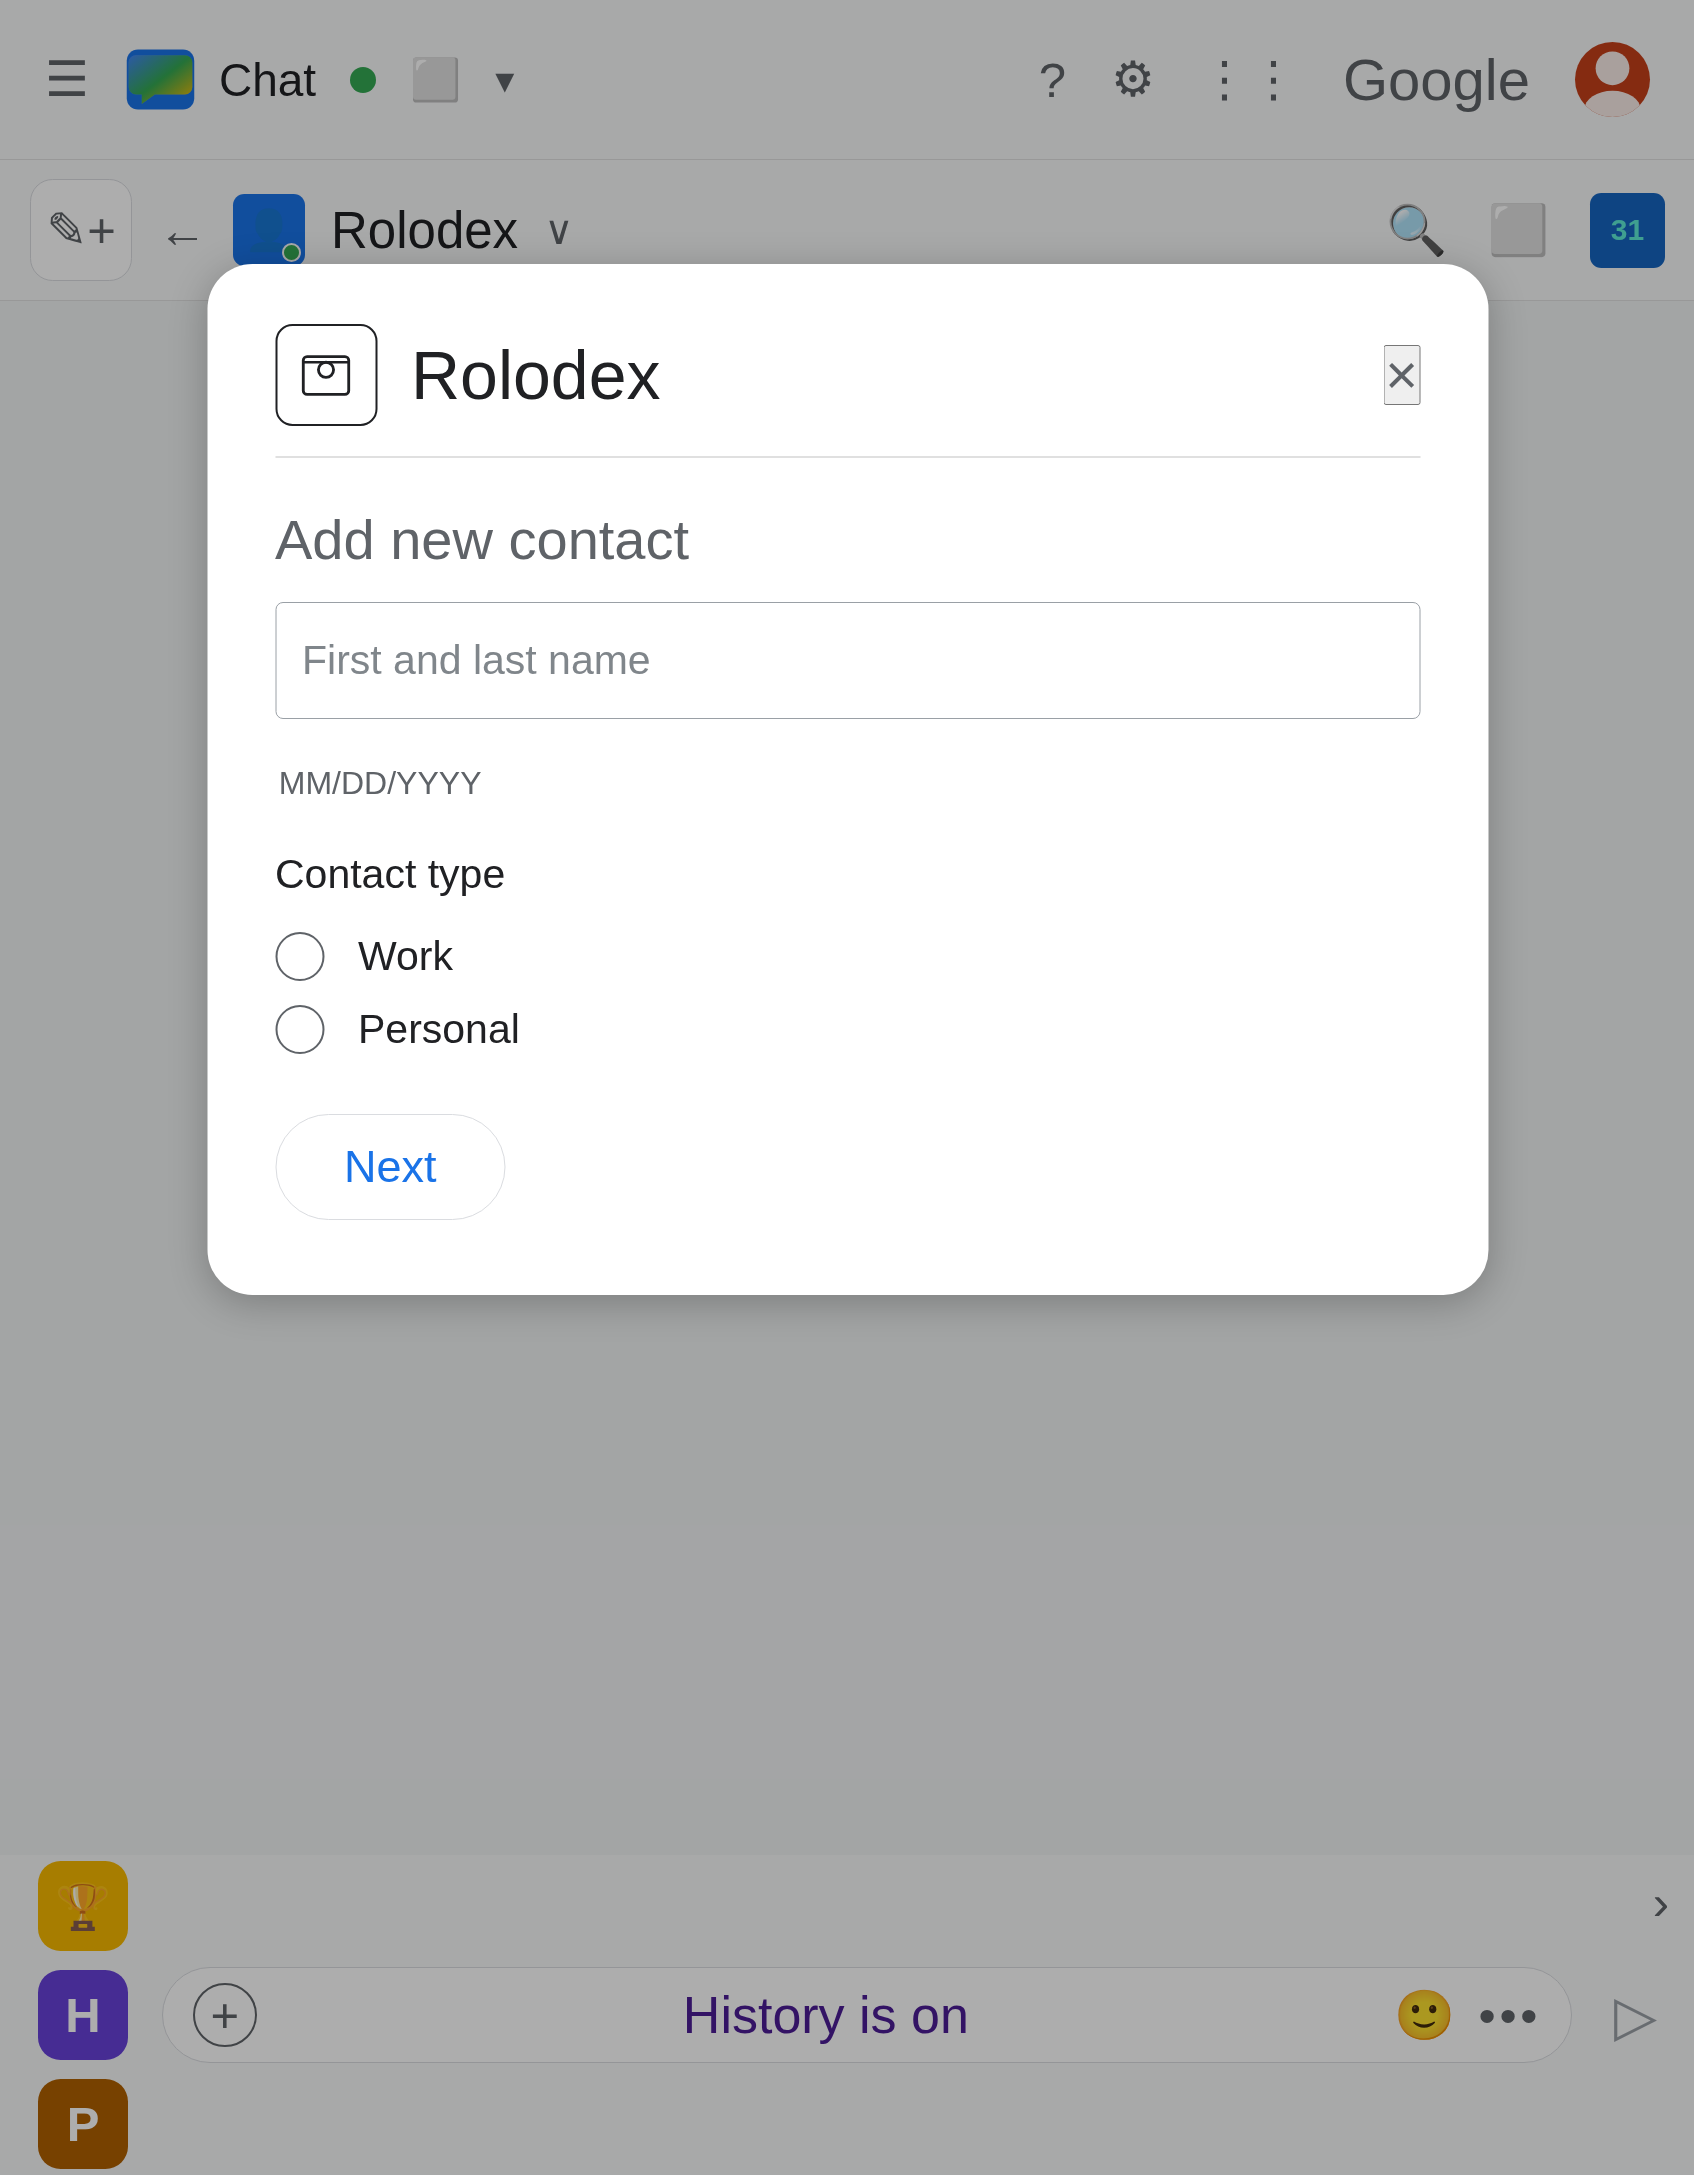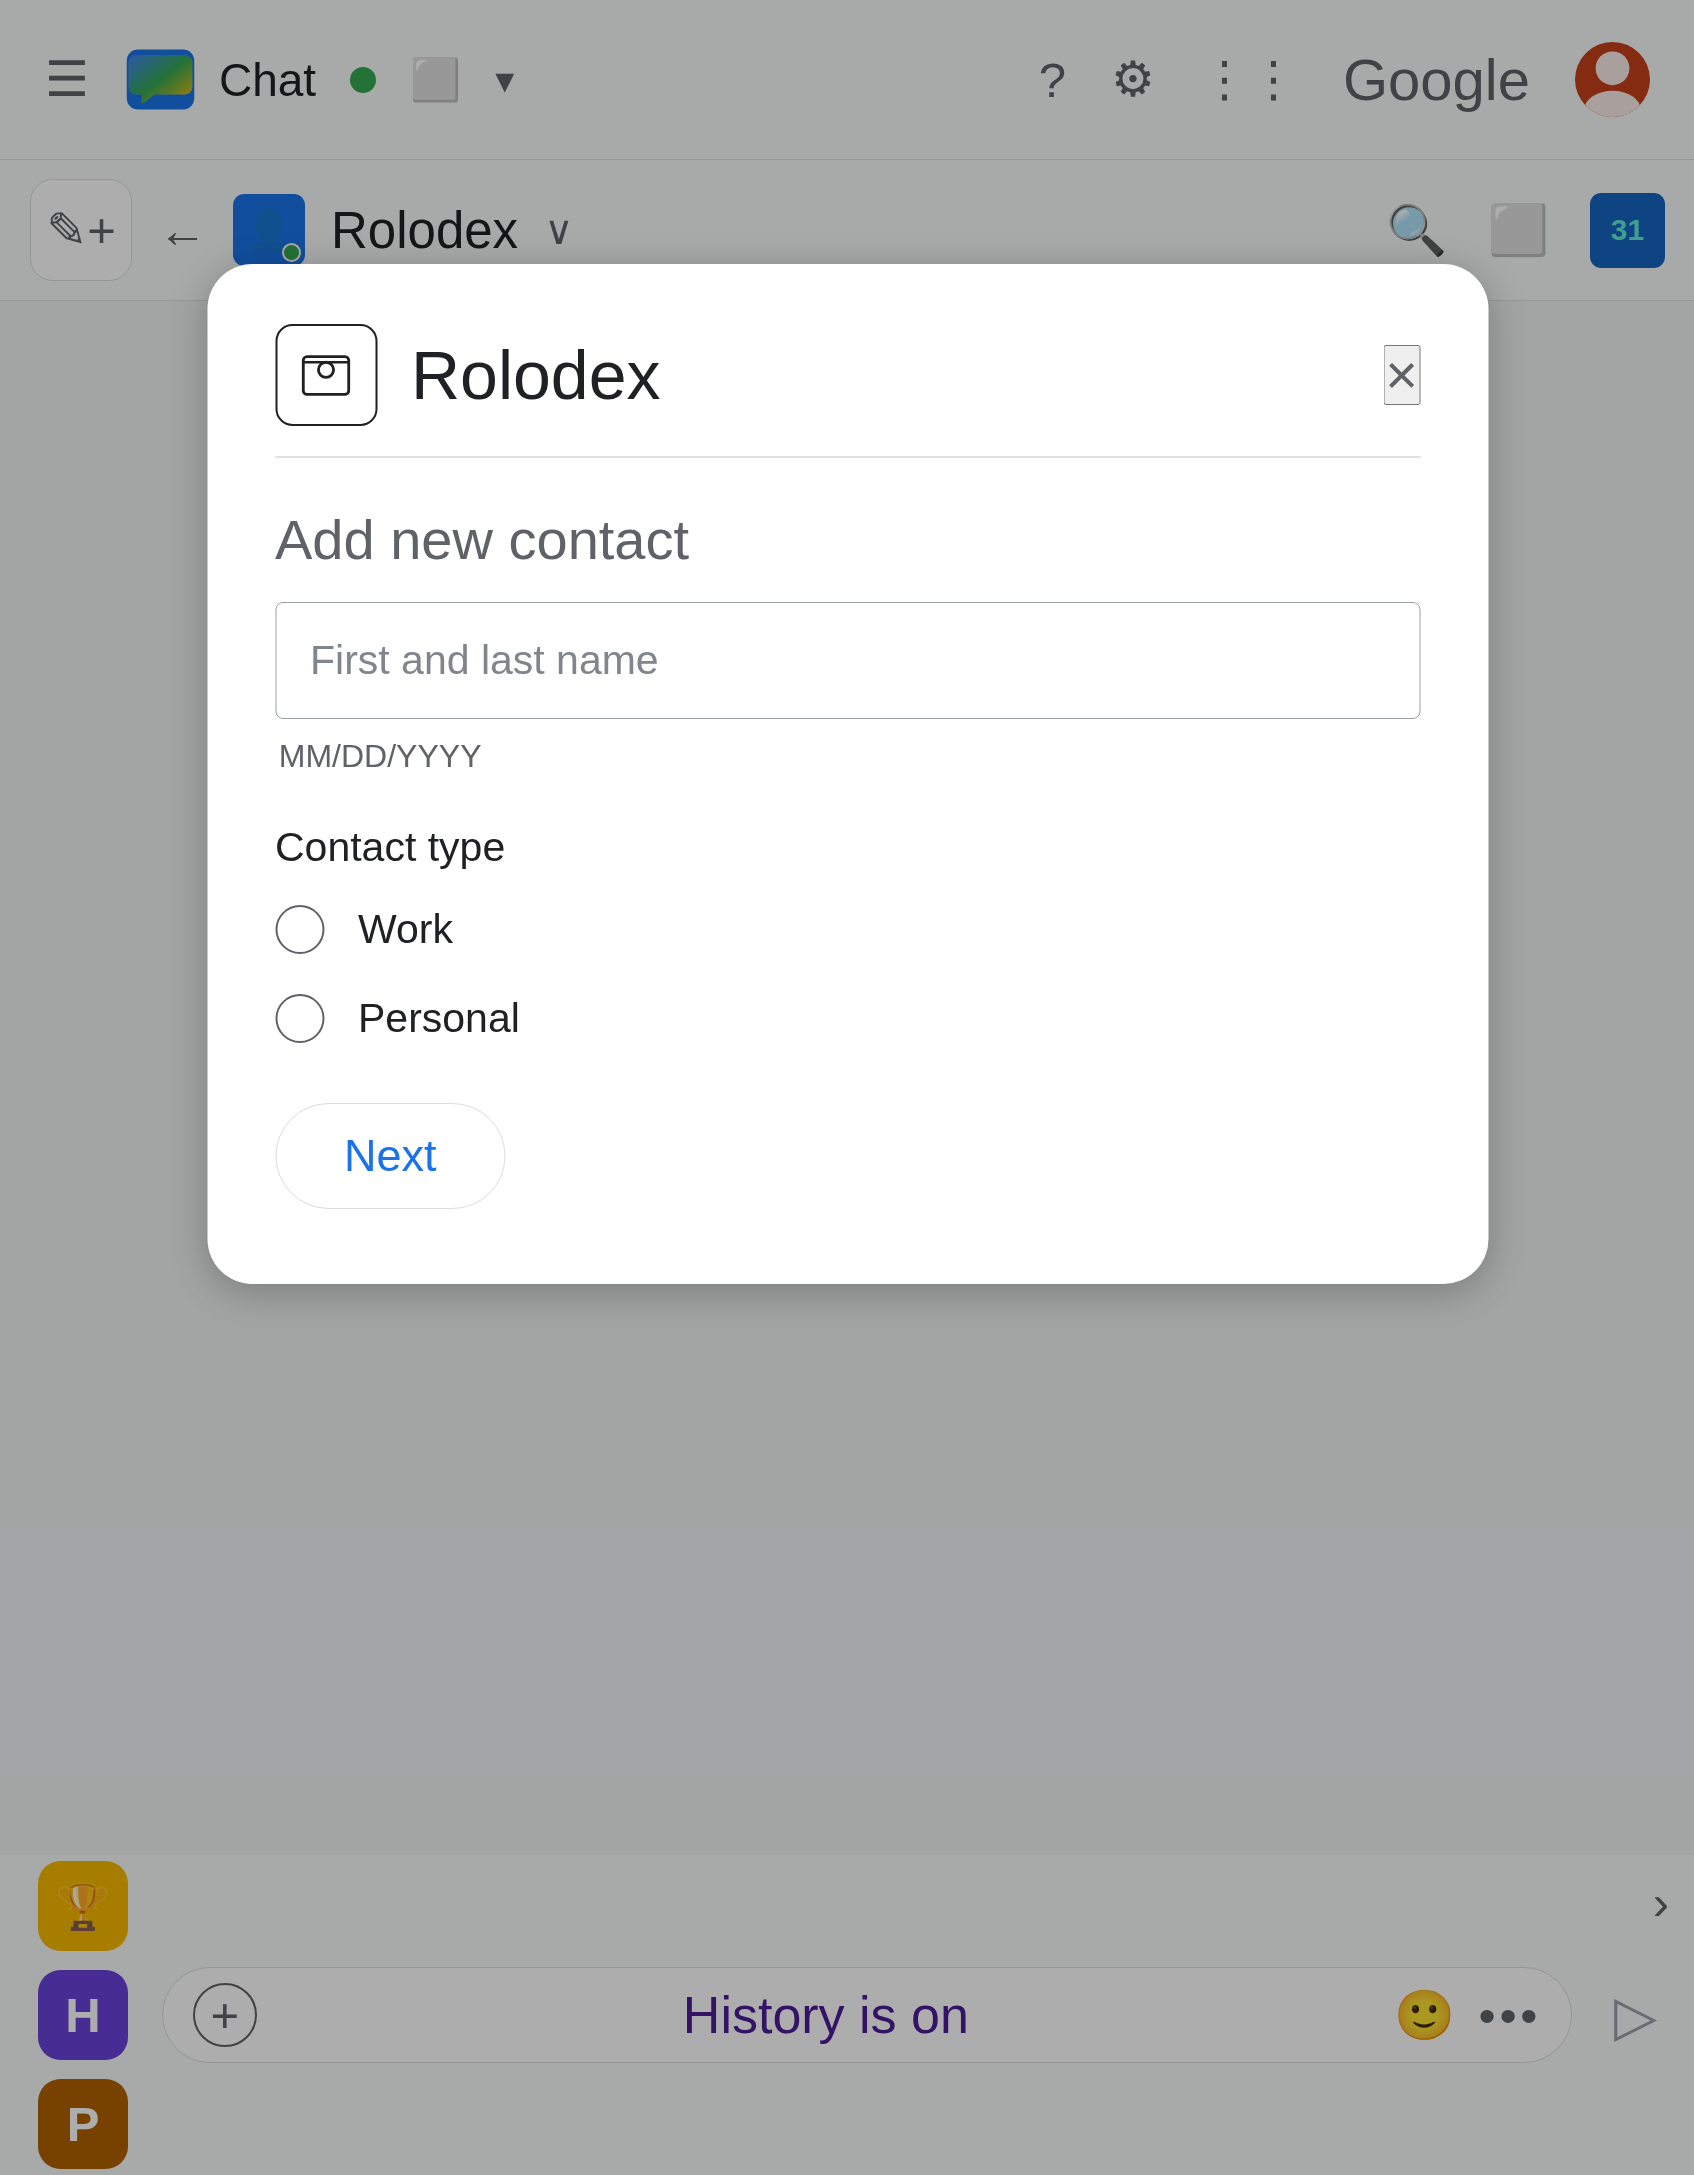--- a/index.html
+++ b/index.html
@@ -235,22 +235,22 @@
       color: #5f6368;
       margin-bottom: 30px;
       font-weight: 400;
     }
 
     
     .name-input-wrapper {
       width: 100%;
       border: 1.9px solid #9aa0a6;
       border-radius: 7.5px;
-      padding: 34px 34px;
-      margin-bottom: 19px;
+      padding: 34px 26px;
+      margin-bottom: 46px;
     }
     .name-input {
       width: 100%;
       border: none;
       outline: none;
       font-size: 41px;
       color: #80868b;
       background: transparent;
       font-family: inherit;
     }
@@ -297,21 +297,21 @@
     
     .contact-type-label {
       font-size: 41px;
       color: #202124;
       font-weight: 400;
       margin-bottom: 34px;
     }
     .radio-group {
       display: flex;
       flex-direction: column;
-      gap: 40px;
+      gap: 24px;
       margin-bottom: 60px;
     }
     .radio-item {
       display: flex;
       align-items: center;
       gap: 34px;
       cursor: pointer;
     }
     .radio-circle {
       width: 49px;

